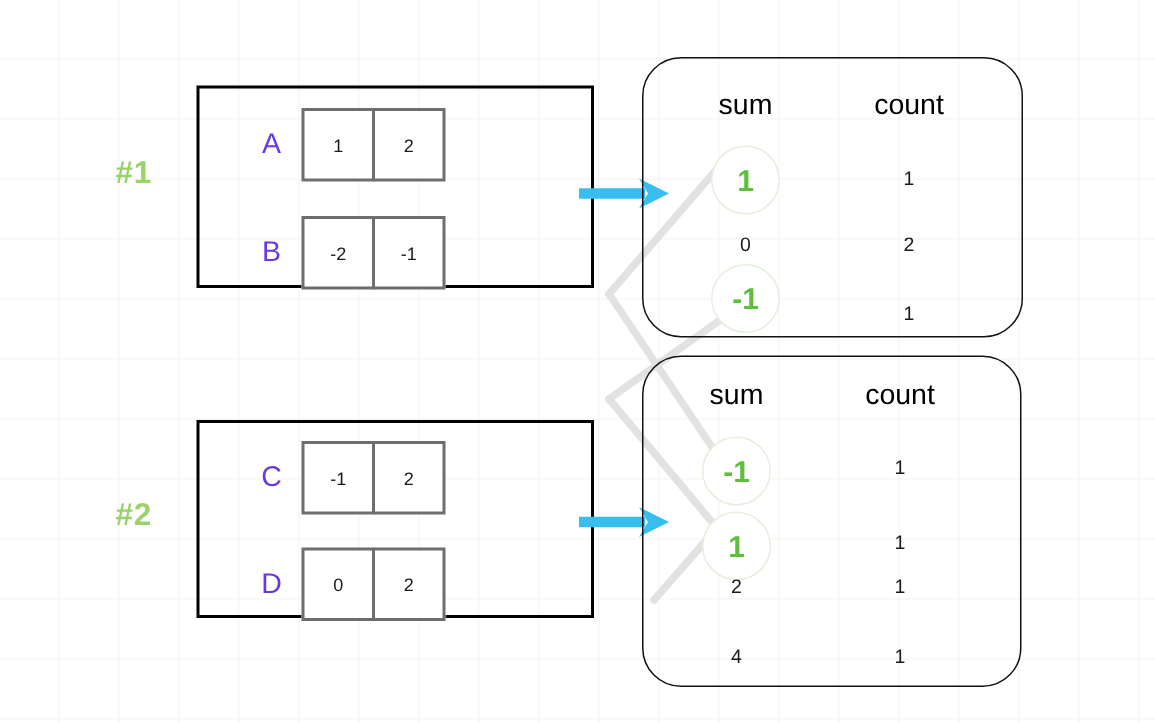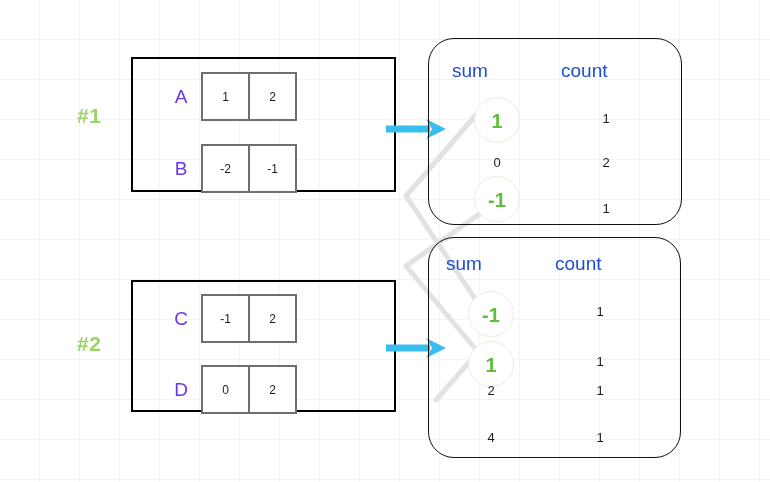--- a/index.html
+++ b/index.html
@@ -88,23 +88,23 @@
   
   .table-panel {
     position: absolute;
     border: 1.6px solid #111111;
     border-radius: 26px;
     box-sizing: border-box;
     background: transparent;
   }
   .col-header {
     position: absolute;
-    color: #1d4ed8;
+    color: #000000;
     font-size: 19px;
-    text-align: left;
+    text-align: center;
     width: 90px;
   }
   .cell-value {
     position: absolute;
     width: 90px;
     text-align: center;
     font-size: 13px;
     color: #1a1a1a;
   }
   .cell-value.highlighted {

